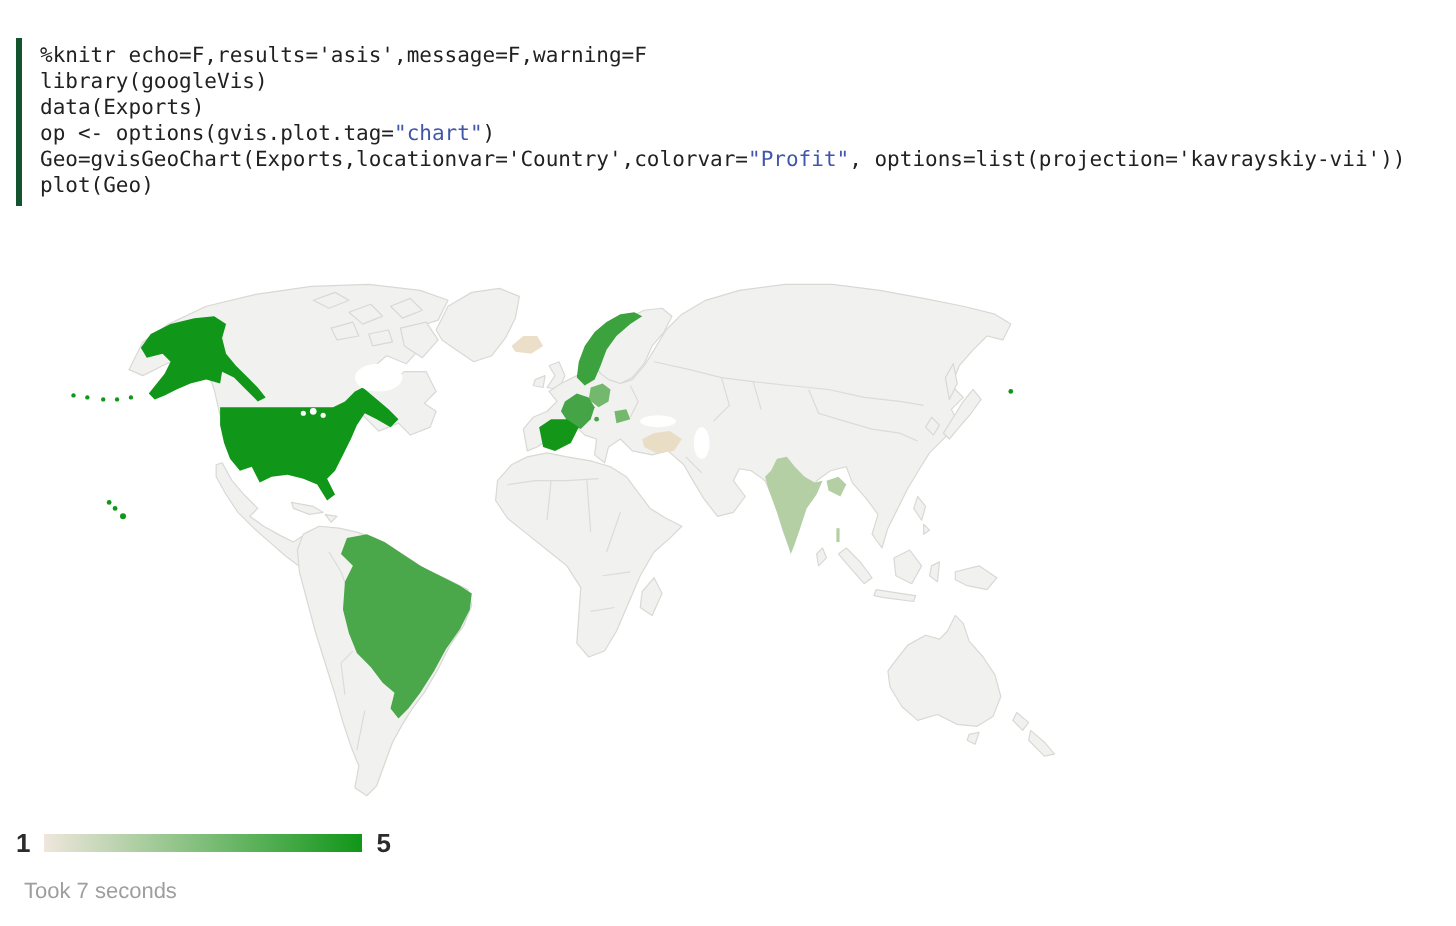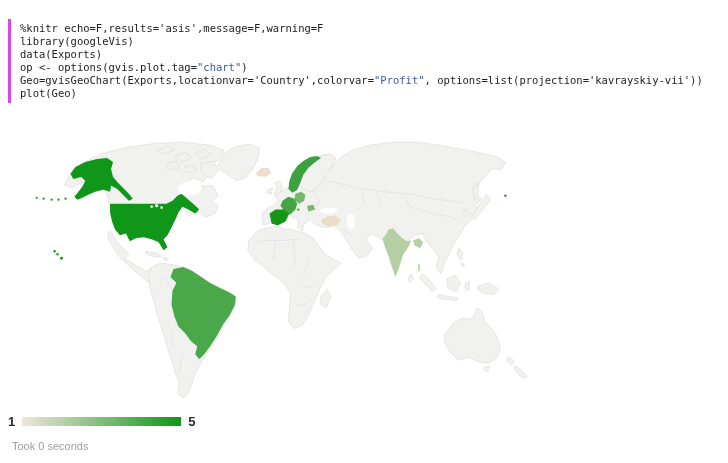--- a/index.html
+++ b/index.html
@@ -1,18 +1,18 @@
 <!DOCTYPE html>
 <html><head>
 <meta charset="utf-8">
 <style>
   html,body{margin:0;padding:0;background:#ffffff;}
   body{width:728px;height:463px;position:relative;overflow:hidden;
        font-family:"Liberation Sans",sans-serif;}
-  .code-block{position:absolute;left:8px;top:6px;border-left:3px solid #d946ef;
+  .code-block{position:absolute;left:8px;top:6px;border-left:3px solid #14532d;
               padding:3px 0 3px 9px;}
   .code-line{font-family:"DejaVu Sans Mono","Liberation Mono",monospace;
              font-size:10.5px;line-height:13px;white-space:pre;}
   .geochart{position:absolute;left:8px;top:137px;width:540px;height:276px;}
   .land{fill:#f1f1ef;stroke:#d8d8d4;stroke-width:0.6;stroke-linejoin:round;}
   .border-line{fill:none;stroke:#dbdbd7;stroke-width:0.6;}
   .water{fill:#ffffff;stroke:none;}
   .region{stroke:none;}
   .legend-row{position:absolute;left:8px;top:414px;display:flex;align-items:center;}
   .legend-label{font-size:13px;font-weight:bold;color:#2b2b2b;
@@ -150,13 +150,13 @@
   </g>
 </svg>
 </div>
 
 <div class="legend-row">
   <span class="legend-label">1</span>
   <div class="legend-bar" style="background: linear-gradient(to right, rgb(239, 230, 220), rgb(16, 150, 24));"></div>
   <span class="legend-label">5</span>
 </div>
 
-<div class="status-line">Took 0 seconds</div>
+<div class="status-line">Took 7 seconds</div>
 
 </body></html>

